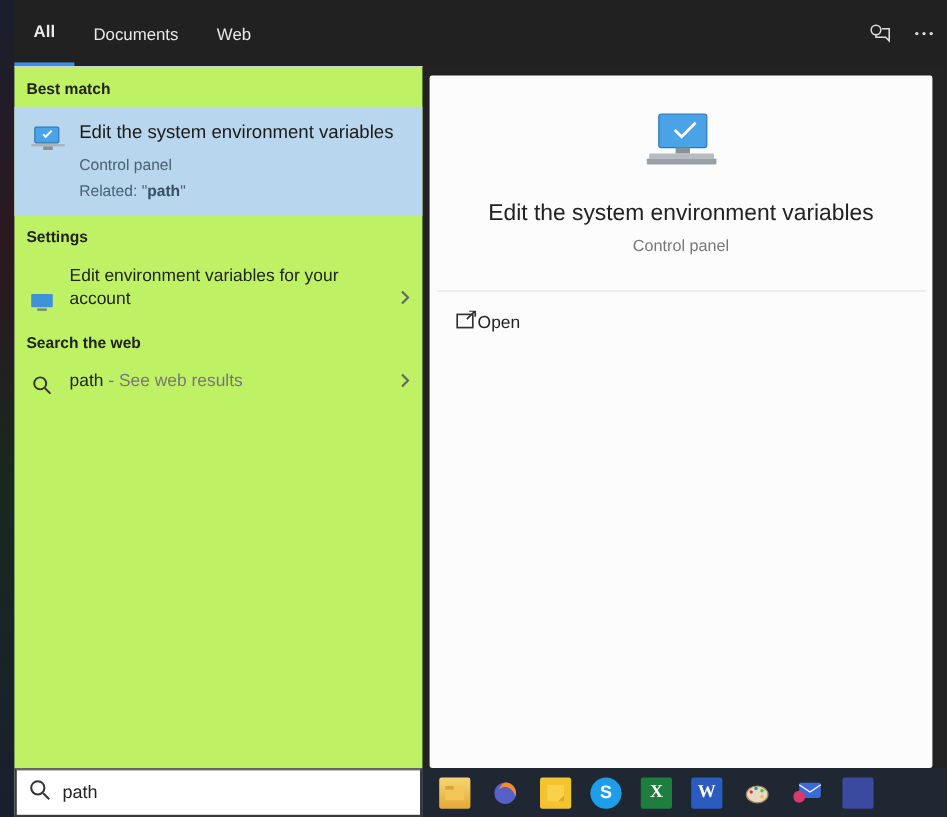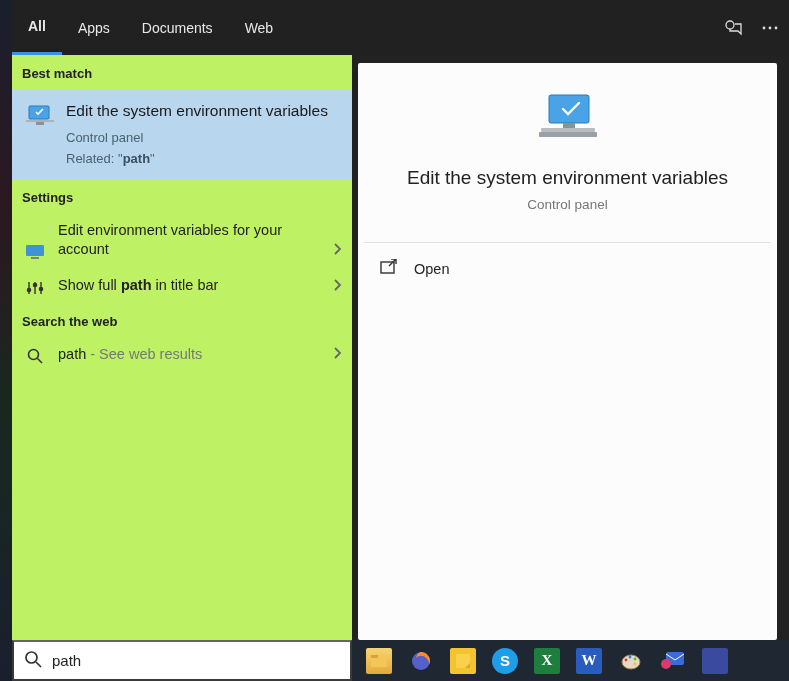--- a/index.html
+++ b/index.html
@@ -28,40 +28,37 @@
     .row { display:flex; align-items:flex-end; padding:8px 10px 8px 12px; gap:12px; cursor:pointer; }
     .row .icon { width:22px; display:flex; justify-content:center; flex:none;}
     .row .txt { flex:1; font-size:14.5px; color:#222; line-height:1.35;}
     .chev { color:#555; }
 
     .panel-right { position:absolute; left:358px; top:63px; width:419px; height:577px; background:#fcfcfc; border-radius:2px; }
     .bigicon { display:flex; justify-content:center; padding-top:28px; }
     .right-title { text-align:center; font-size:19px; color:#222; margin-top:16px; padding:0 20px;}
     .right-sub { text-align:center; font-size:13.5px; color:#777; margin-top:8px;}
     .divider { height:1px; background:#e3e3e3; margin:30px 6px 0 6px;}
-    .action-row { display:flex; align-items:center; gap:16px; padding:16px 22px; font-size:14.5px; color:#222; cursor:pointer;}
+    .action-row { display:flex; align-items:center; padding:16px 22px; font-size:14.5px; color:#222; cursor:pointer;}
     .action-row .icon { color:#444; }
 
     .searchbox { position:absolute; left:12px; top:640px; width:340px; height:41px; background:#fff; border:2px solid #3a3a3a; border-top-color:#666; display:flex; align-items:center; padding:0 10px; gap:10px;}
     .searchbox input { border:none; outline:none; font-size:15px; flex:1; color:#222; background:transparent;}
 
     .taskbar { position:absolute; left:352px; top:640px; right:0; height:41px; background:#1f2733; display:flex; align-items:center; padding-left:14px; gap:16px;}
     .tbicon { width:26px; height:26px; border-radius:2px; display:flex; align-items:center; justify-content:center; font-size:15px; cursor:pointer;}
   </style>
 </head>
 <body>
 
 <div class="leftstrip"></div>
 
 <div class="tabbar">
   <div class="tab active">
       <span>All</span>
-    </div>
-  <div class="tab">
-      <span>Apps</span>
     </div>
   <div class="tab">
       <span>Documents</span>
     </div>
   <div class="tab">
       <span>Web</span>
     </div>
   <div class="tabbar-right">
     <span class="feedback-icon">
       <svg width="20" height="20" viewBox="0 0 20 20" fill="none" stroke="#ddd" stroke-width="1.3">
@@ -110,38 +107,20 @@
         </svg>
     </span>
     <div class="txt"><span>Edit environment variables for your account</span></div>
     <span class="chev">
       <svg width="10" height="14" viewBox="0 0 10 14" fill="none" stroke="#666" stroke-width="1.8">
           <path d="M3 2l5 5-5 5"></path>
         </svg>
     </span>
   </div>
 
-  <div class="row">
-    <span class="icon">
-      <svg width="18" height="16" viewBox="0 0 18 16" stroke="#333" stroke-width="1.4" fill="none">
-          <path d="M3 2v12M9 2v12M15 2v12"></path>
-          <circle cx="3" cy="10" r="1.6" fill="#333"></circle>
-          <circle cx="9" cy="5" r="1.6" fill="#333"></circle>
-          <circle cx="15" cy="9" r="1.6" fill="#333"></circle>
-        </svg>
-    </span>
-    <div class="txt">
-      <span>Show full </span><b>path</b><span> in title bar</span>
-    </div>
-    <span class="chev">
-      <svg width="10" height="14" viewBox="0 0 10 14" fill="none" stroke="#666" stroke-width="1.8">
-          <path d="M3 2l5 5-5 5"></path>
-        </svg>
-    </span>
-  </div>
 
   <div class="section-header">Search the web</div>
 
   <div class="row">
     <span class="icon">
       <svg width="16" height="16" viewBox="0 0 16 16" fill="none" stroke="#333" stroke-width="1.6">
           <circle cx="6.5" cy="6.5" r="5"></circle>
           <path d="M10.5 10.5L15 15"></path>
         </svg>
     </span>

